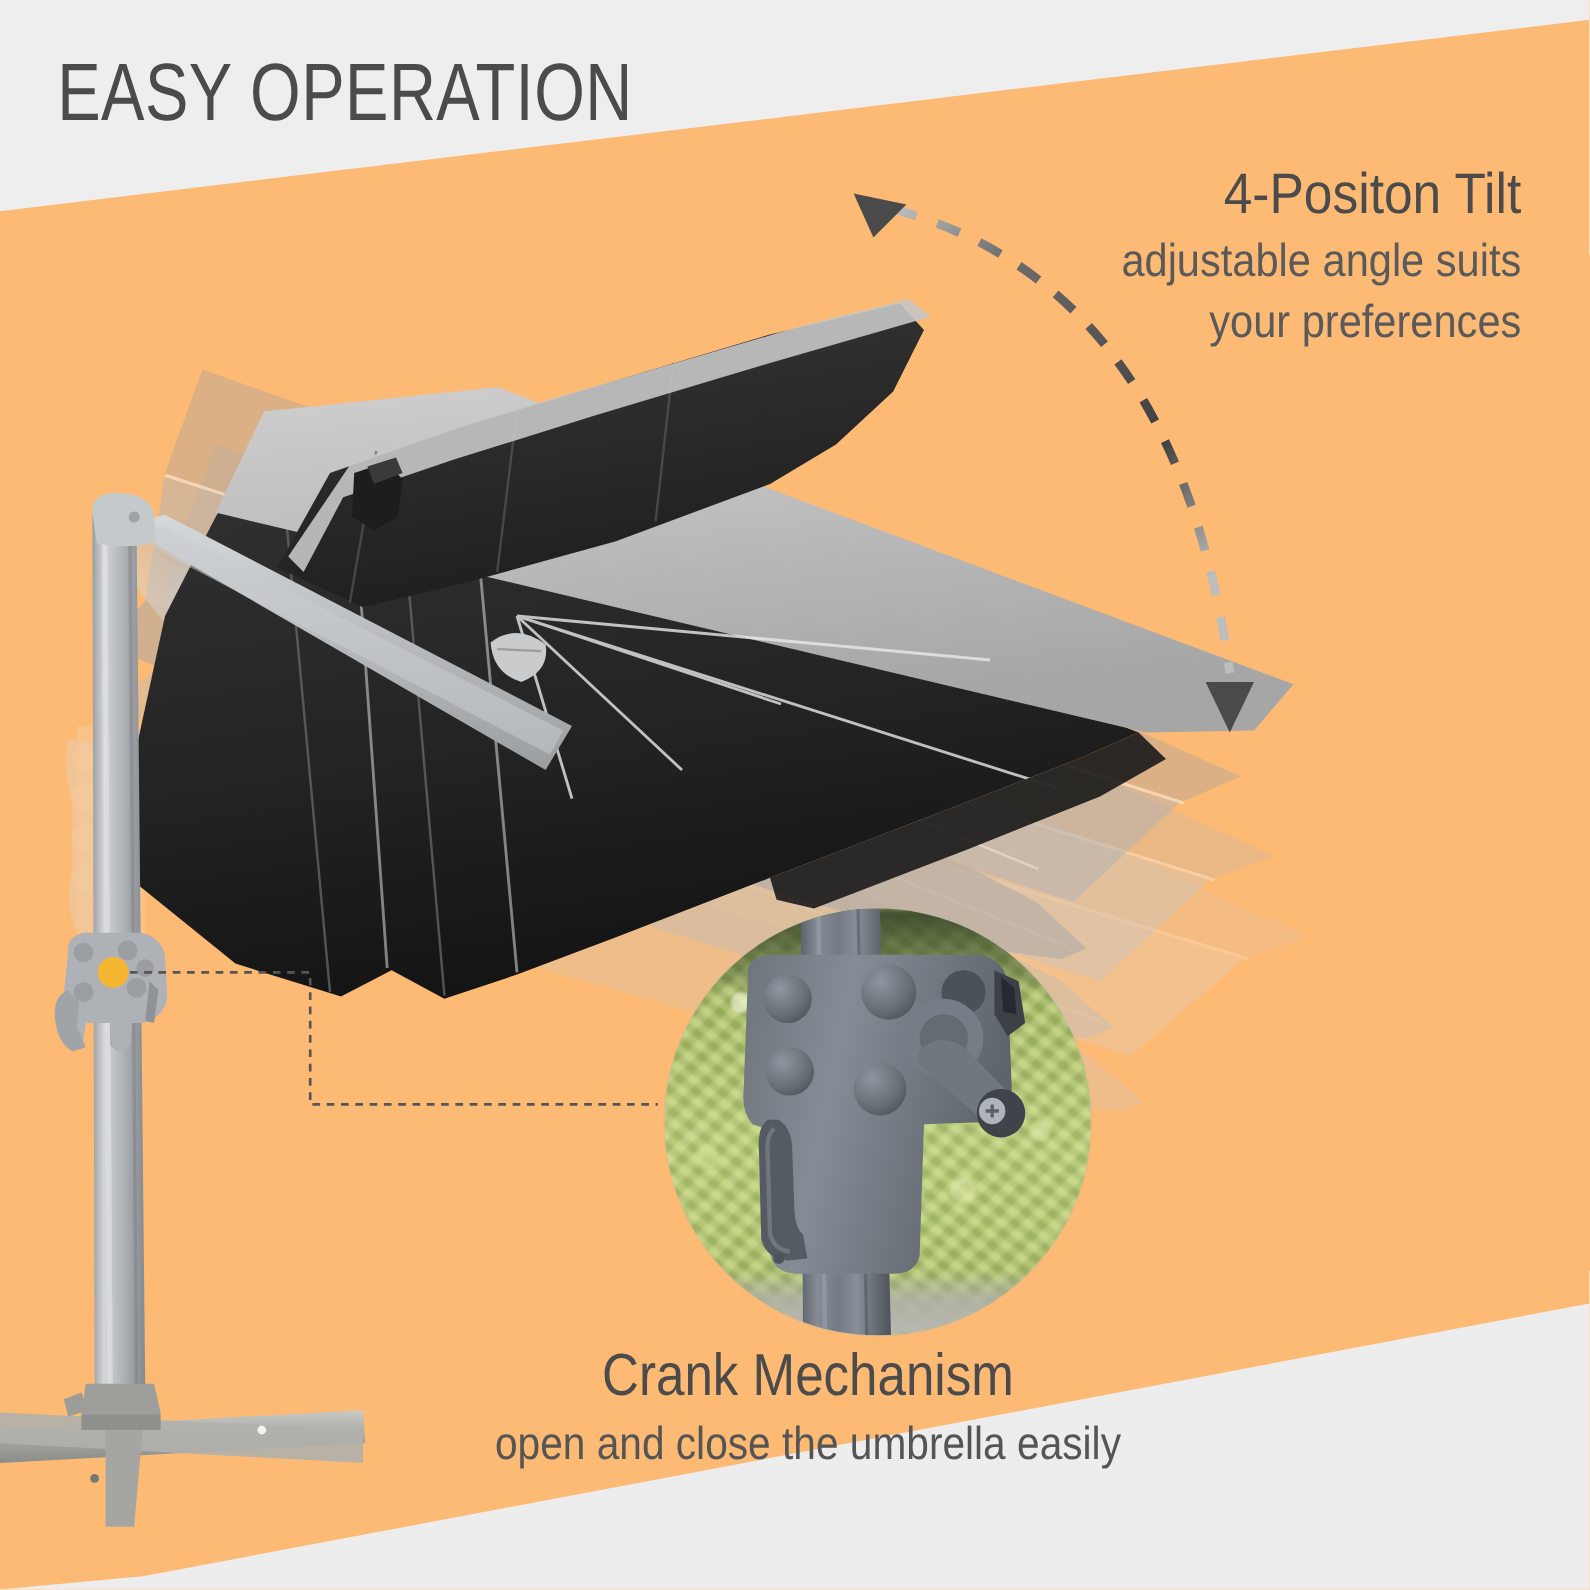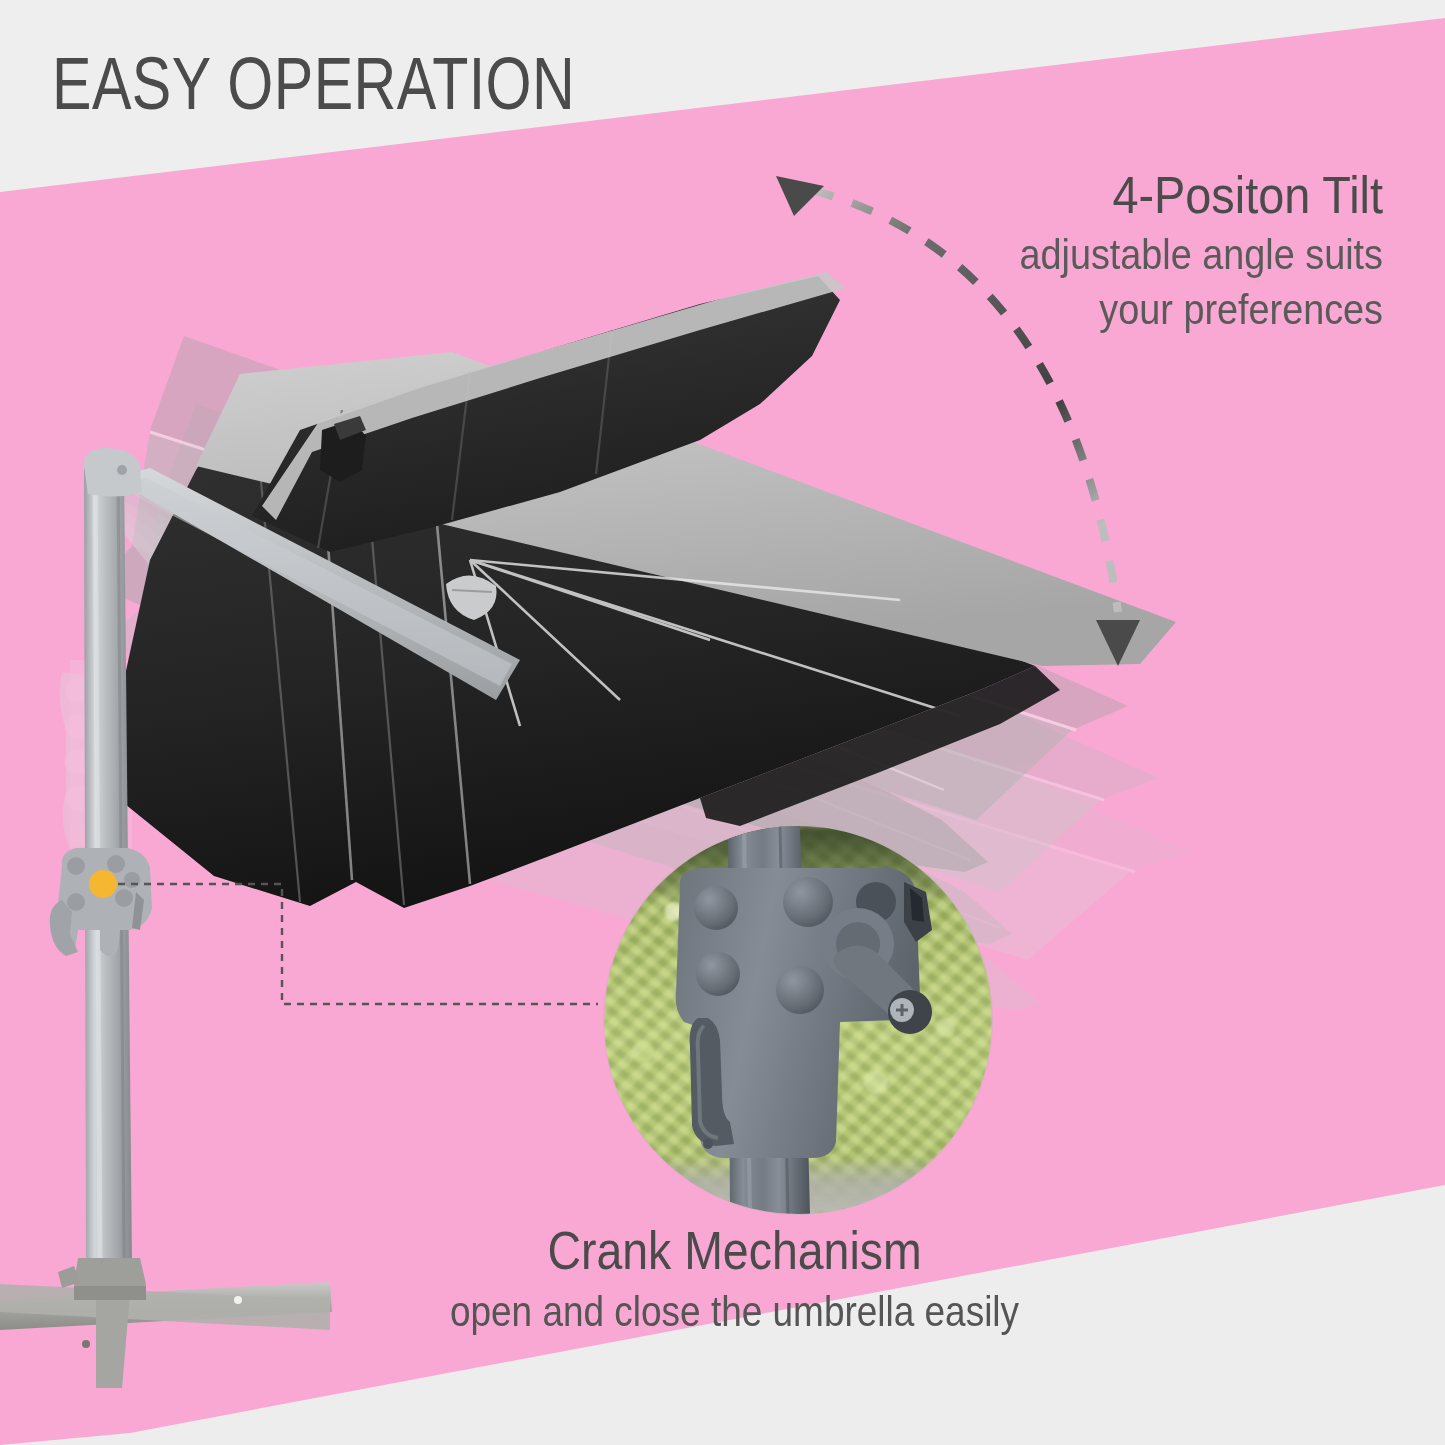--- a/index.html
+++ b/index.html
@@ -2,21 +2,21 @@
 <html><head>
 <meta charset="utf-8">
 <style>
   html,body{margin:0;padding:0;background:#fff;}
   body{
     width:1445px;height:1445px;overflow:hidden;position:relative;
     font-family:"Liberation Sans", sans-serif;
     color:#4a4a4a;
     -webkit-font-smoothing:antialiased;
   }
-  .stage{position:absolute;inset:0;background:#f9a8d4;overflow:hidden;}
+  .stage{position:absolute;inset:0;background:#fdba74;overflow:hidden;}
 
   
   .band-top{
     position:absolute;left:0;top:0;width:1445px;height:200px;
     background:#eeeeee;
     clip-path:polygon(0 0, 1445px 0, 1445px 18px, 0 192px);
   }
   .band-bottom{
     position:absolute;left:0;bottom:0;width:1445px;height:260px;
     background:#ededed;
@@ -30,21 +30,21 @@
     letter-spacing:0.5px;
     color:#4b4b4b;
     font-weight:400;
     transform:scaleX(0.80);
     transform-origin:left top;
     white-space:nowrap;
   }
 
   
   .callout-tilt{
-    position:absolute;right:62px;top:168px;width:620px;
+    position:absolute;right:62px;top:150px;width:620px;
     text-align:right;
   }
   .callout-tilt .t1{
     font-size:52px;line-height:1.06;color:#4b4b4b;font-weight:400;
     transform:scaleX(0.90);transform-origin:right top;
   }
   .callout-tilt .t2{
     font-size:42px;line-height:1.12;color:#5a5a5a;font-weight:300;
     margin-top:8px;
     transform:scaleX(0.90);transform-origin:right top;

